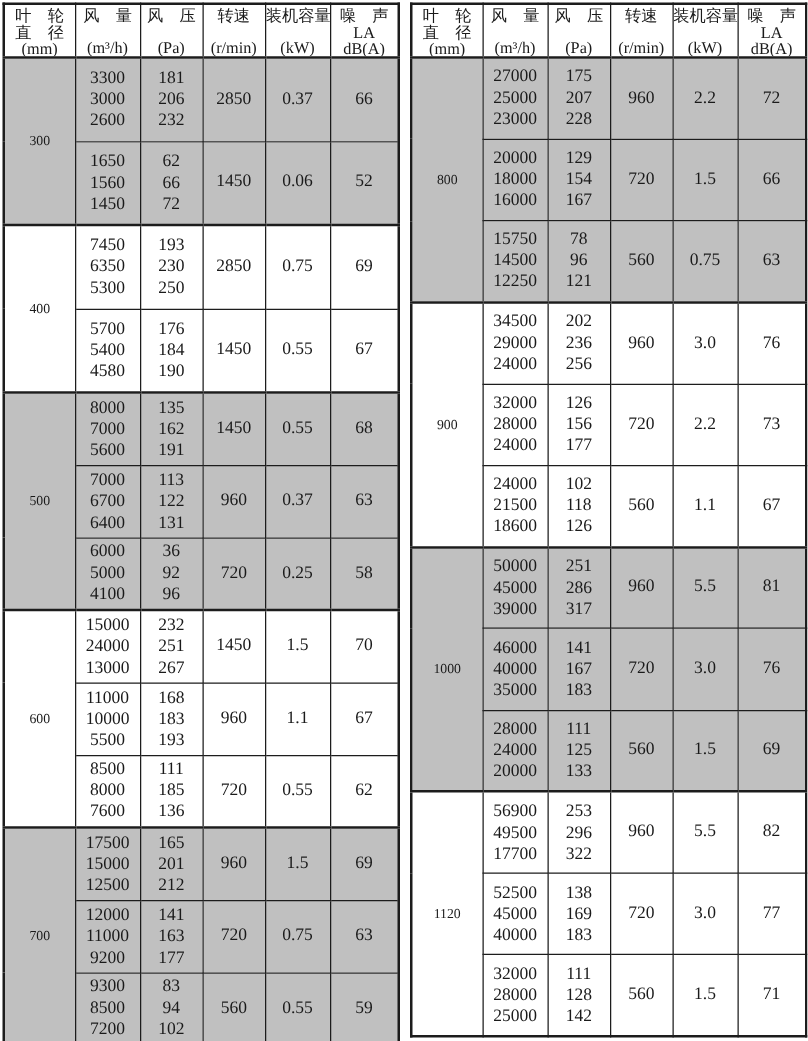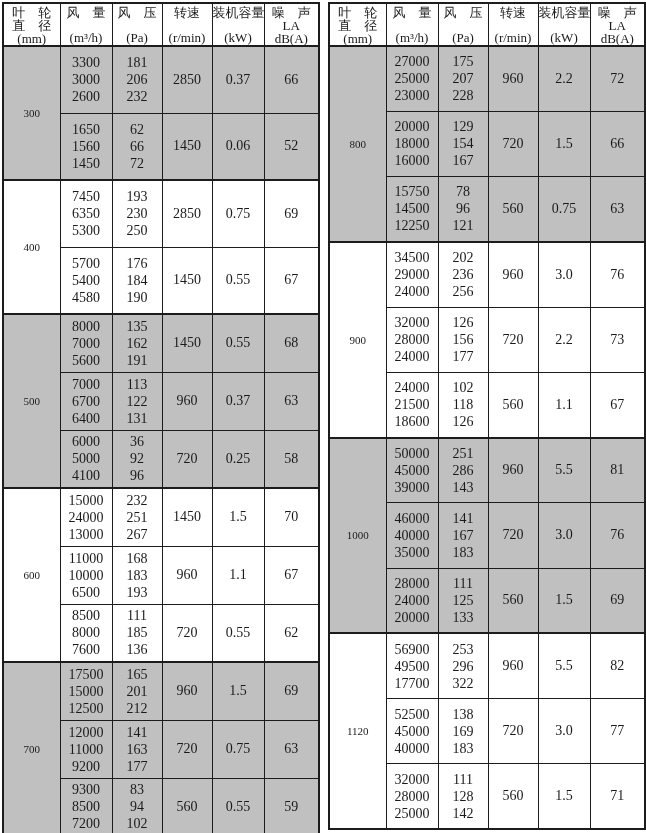--- a/index.html
+++ b/index.html
@@ -245,21 +245,21 @@
             <div>267</div>
           </td>
           <td>1450</td>
           <td>1.5</td>
           <td>70</td>
         </tr>
         <tr class="rows3">
           <td class="num">
             <div>11000</div>
             <div>10000</div>
-            <div>6500</div>
+            <div>5500</div>
           </td>
           <td class="num">
             <div>168</div>
             <div>183</div>
             <div>193</div>
           </td>
           <td>960</td>
           <td>1.1</td>
           <td>67</td>
         </tr>
@@ -474,21 +474,21 @@
         <tr class="shaded rows3 gfirst">
           <td rowspan="3" class="diam">1000</td>
           <td class="num">
             <div>50000</div>
             <div>45000</div>
             <div>39000</div>
           </td>
           <td class="num">
             <div>251</div>
             <div>286</div>
-            <div>143</div>
+            <div>317</div>
           </td>
           <td>960</td>
           <td>5.5</td>
           <td>81</td>
         </tr>
         <tr class="shaded rows3">
           <td class="num">
             <div>46000</div>
             <div>40000</div>
             <div>35000</div>

